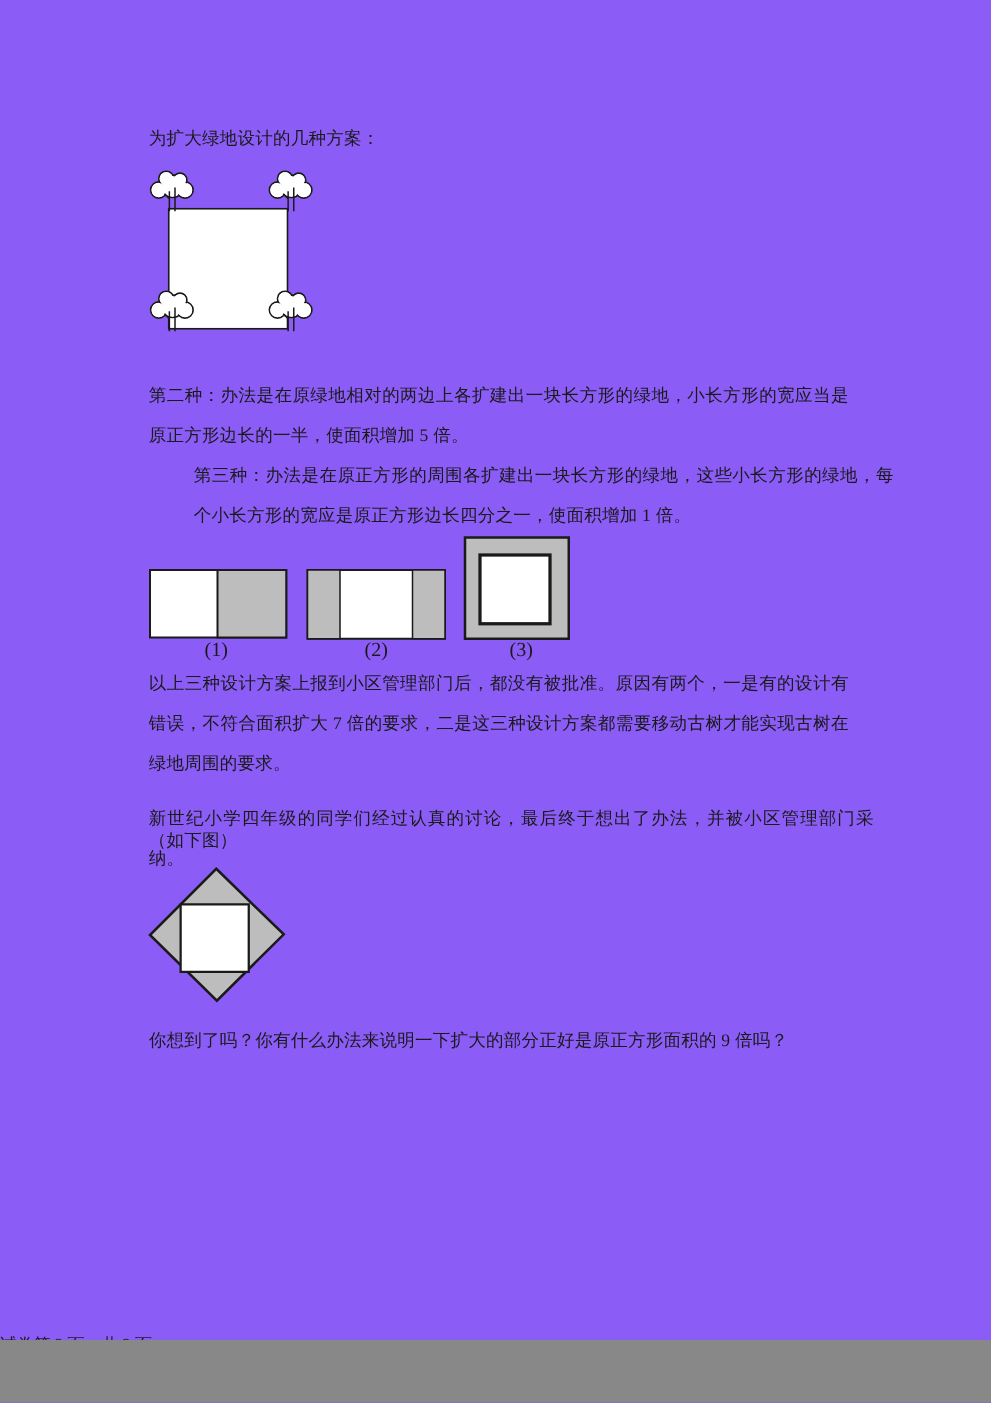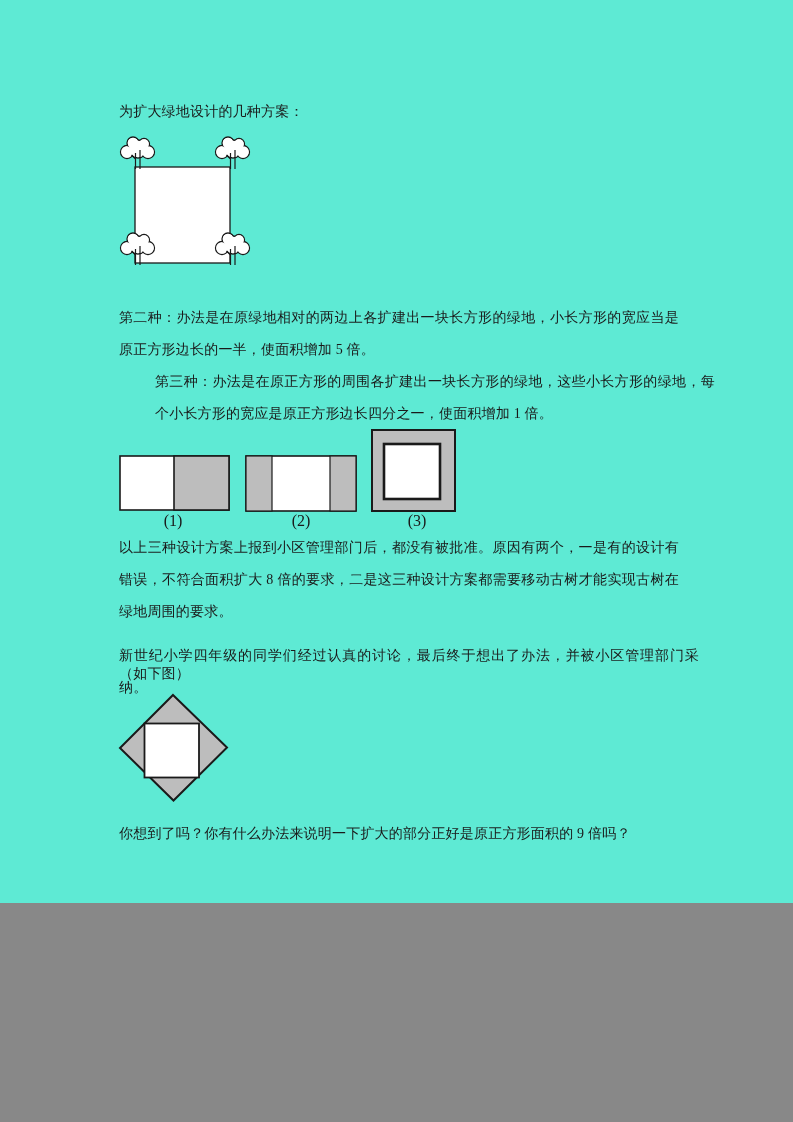--- a/index.html
+++ b/index.html
@@ -1,21 +1,21 @@
 <!DOCTYPE html>
 <html><head>
 <meta charset="utf-8">
 <style>
   html, body { margin: 0; padding: 0; background: #888; }
   .page {
     position: relative;
     width: 793px;
-    height: 903px;
+    height: 1072px;
     margin: 0 auto;
-    background: #5eead4;
+    background: #8b5cf6;
     font-family: "Liberation Serif", "DejaVu Serif", serif;
     color: #1a1a1a;
     overflow: hidden;
   }
   .para {
     position: absolute;
     left: 119px;
     width: 560px;
     font-size: 14px;
     line-height: 32px;
@@ -97,21 +97,21 @@
 
     <g>
       <rect x="260" y="2" width="83" height="81" stroke="#1a1a1a" stroke-width="2" fill="#bdbdbd"></rect>
       <rect x="272" y="16" width="56" height="55" fill="#ffffff" stroke="#1a1a1a" stroke-width="2.6"></rect>
     </g>
   </svg>
   <div class="fig-label" style="left:143px;">(1)</div>
   <div class="fig-label" style="left:271px;">(2)</div>
   <div class="fig-label" style="left:387px;">(3)</div>
 
-  <div class="para" style="top:532px;">以上三种设计方案上报到小区管理部门后，都没有被批准。原因有两个，一是有的设计有错误，不符合面积扩大 8 倍的要求，二是这三种设计方案都需要移动古树才能实现古树在绿地周围的要求。</div>
+  <div class="para" style="top:532px;">以上三种设计方案上报到小区管理部门后，都没有被批准。原因有两个，一是有的设计有错误，不符合面积扩大 7 倍的要求，二是这三种设计方案都需要移动古树才能实现古树在绿地周围的要求。</div>
 
   <div class="para wide" style="top:628px;margin-top:12px;">新世纪小学四年级的同学们经过认真的讨论，最后终于想出了办法，并被小区管理部门采纳。</div>
   <div class="para single" style="top:658px;">（如下图）</div>
 
   <svg class="fig" style="left:112px; top:690px;" width="130" height="115" viewBox="0 0 130 115">
     <polygon points="61,5 115,57.5 61.5,110.5 8,58" stroke="#1a1a1a" stroke-width="2" fill="#bdbdbd"></polygon>
     <rect x="32.5" y="33.5" width="54.5" height="54" fill="#ffffff" stroke="#1a1a1a" stroke-width="1.8"></rect>
   </svg>
 
   <div class="para wide single" style="top:818px;">你想到了吗？你有什么办法来说明一下扩大的部分正好是原正方形面积的 9 倍吗？</div>

